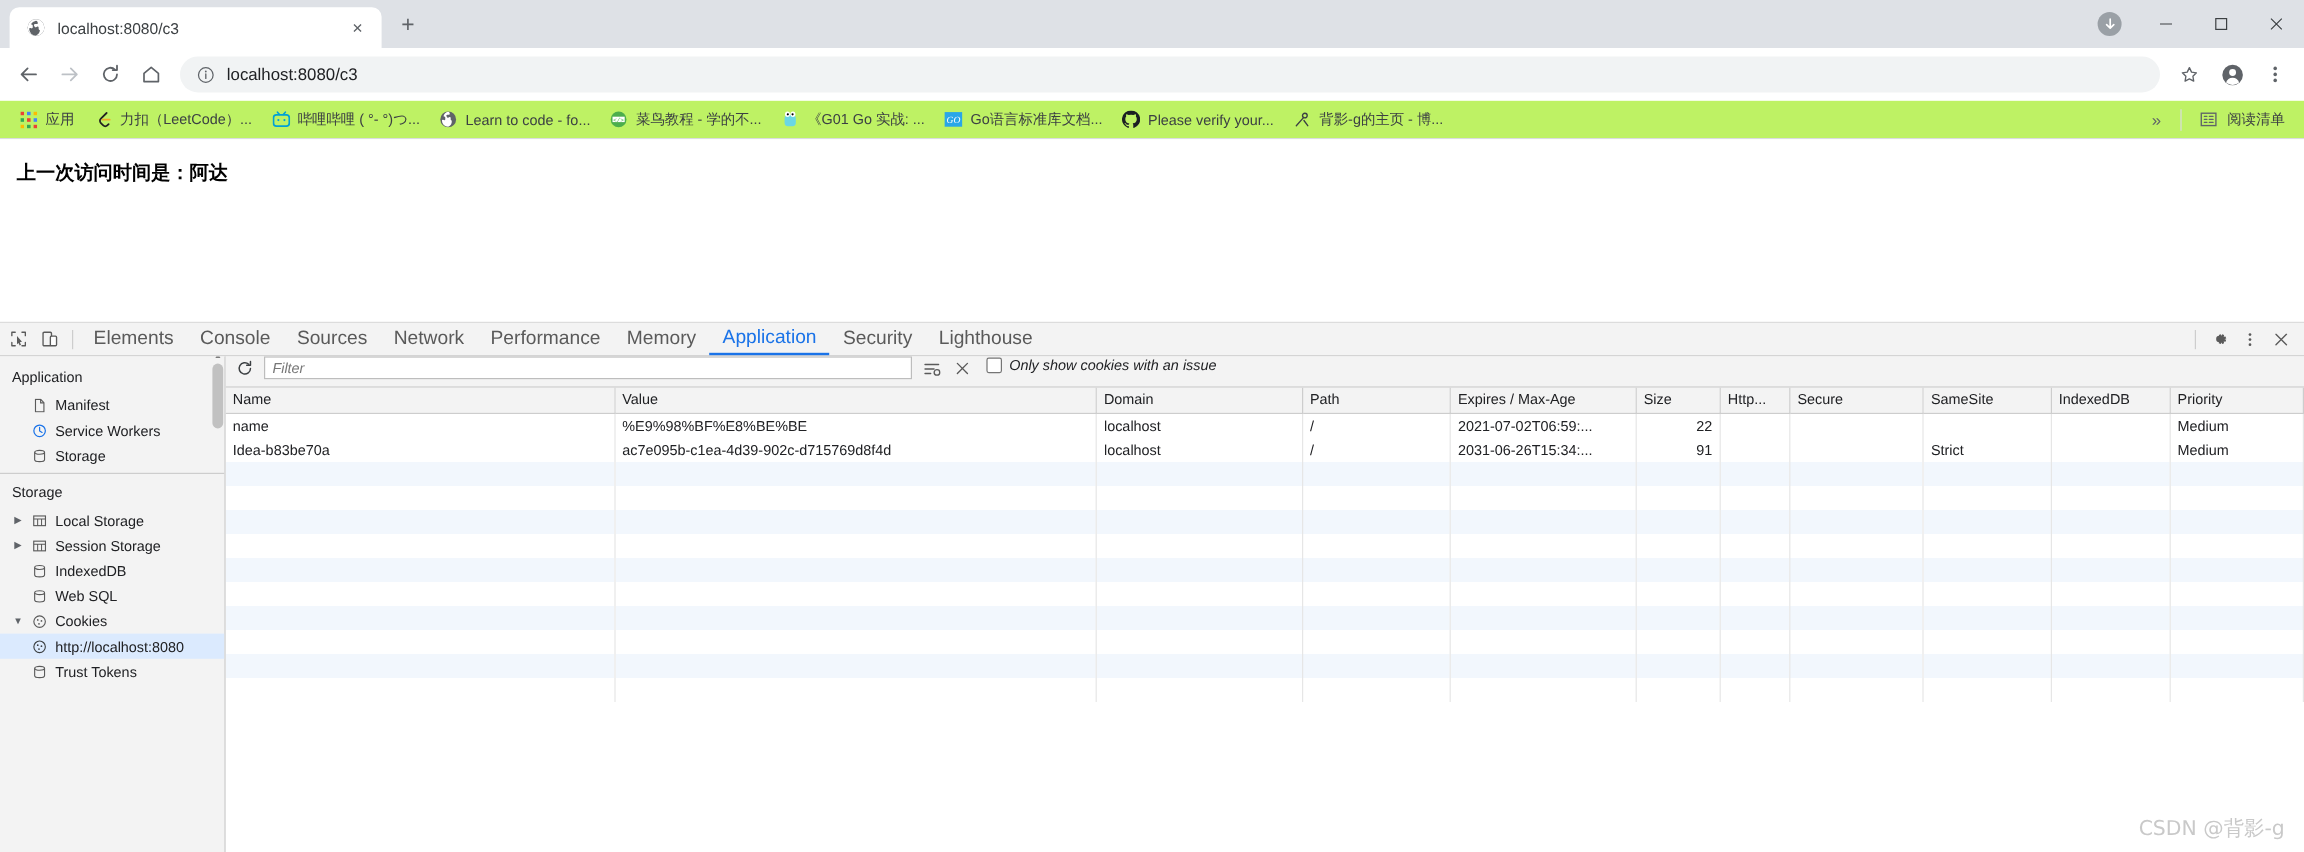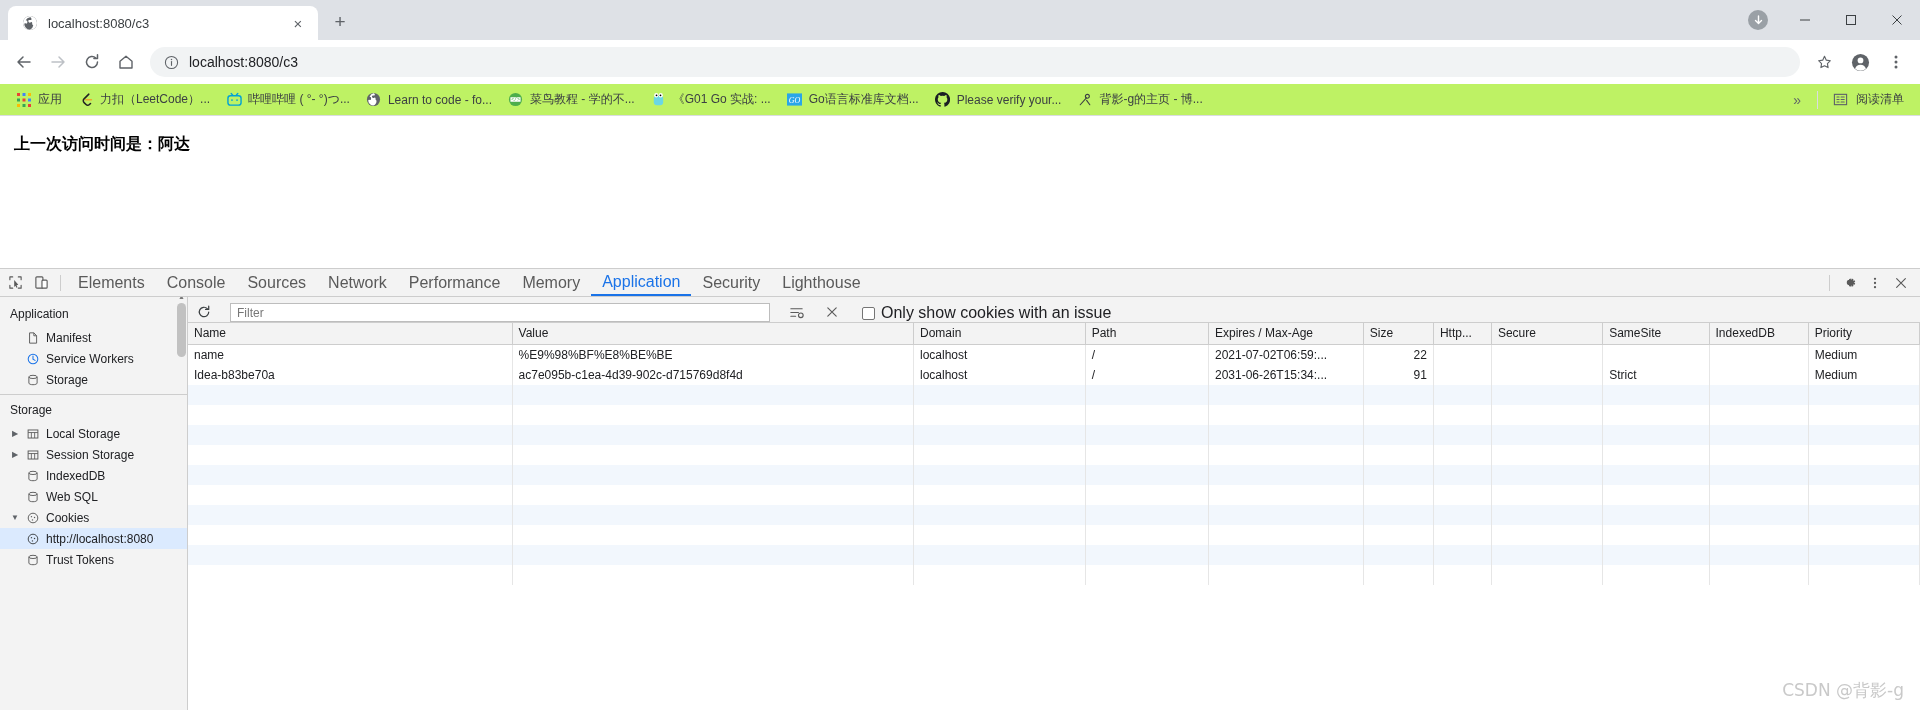--- a/index.html
+++ b/index.html
@@ -124,30 +124,30 @@
   .dt-ico { width:14px; height:14px; flex:0 0 14px; display:flex; align-items:center; justify-content:center; }
   .sb-scroll {
     position:absolute; right:1px; top:6px; width:9px; height:54px;
     background:#c1c1c1; border-radius:5px;
   }
   .sb-arrow { position:absolute; right:1px; top:-4px; width:9px; text-align:center; font-size:7px; color:#7a7a7a; }
 
   
   .dt-main { flex:1 1 auto; display:flex; flex-direction:column; min-width:0; }
   .cookie-toolbar {
-    height:26px; flex:0 0 26px; display:flex; align-items:flex-end; gap:16px;
-    padding:0 6px; background:#f3f3f3; border-bottom:1px solid #cdcdcd;
+    height:26px; flex:0 0 26px; display:flex; align-items:flex-start; gap:6px;
+    padding:0 6px; background:#f3f3f3; border-bottom:1px solid #cdcdcd;font-style:italic;
   }
   .filter-box {
     flex:0 0 540px; height:19px; background:#fff; border:1px solid #bdbdbd;
     display:flex; align-items:center; padding:0 6px;
   }
   .filter-box span { font-size:12px; color:#777; }
   .tb-ico { width:20px; height:20px; display:flex; align-items:center; justify-content:center; color:#5a5a5a; }
-  .chk-wrap { display:flex; align-items:center; gap:6px; font-size:16px; color:#202124; margin-left:4px; }
+  .chk-wrap { display:flex; align-items:center; gap:6px; font-size:12px; color:#202124; margin-left:4px; }
   .chk { width:13px;height:13px;border:1px solid #757575;background:#fff;border-radius:2px; }
 
   
   .tbl-wrap { flex:1 1 auto; overflow:hidden; position:relative; }
   table.ck { border-collapse:collapse; width:100%; table-layout:fixed; font-size:12px; }
   table.ck th {
     background:#f3f3f3; font-weight:400; text-align:left; color:#202124;
     padding:3px 6px; border-right:1px solid #cdcdcd; border-bottom:1px solid #cdcdcd;
     height:21px; white-space:nowrap; overflow:hidden; text-overflow:ellipsis;
   }

